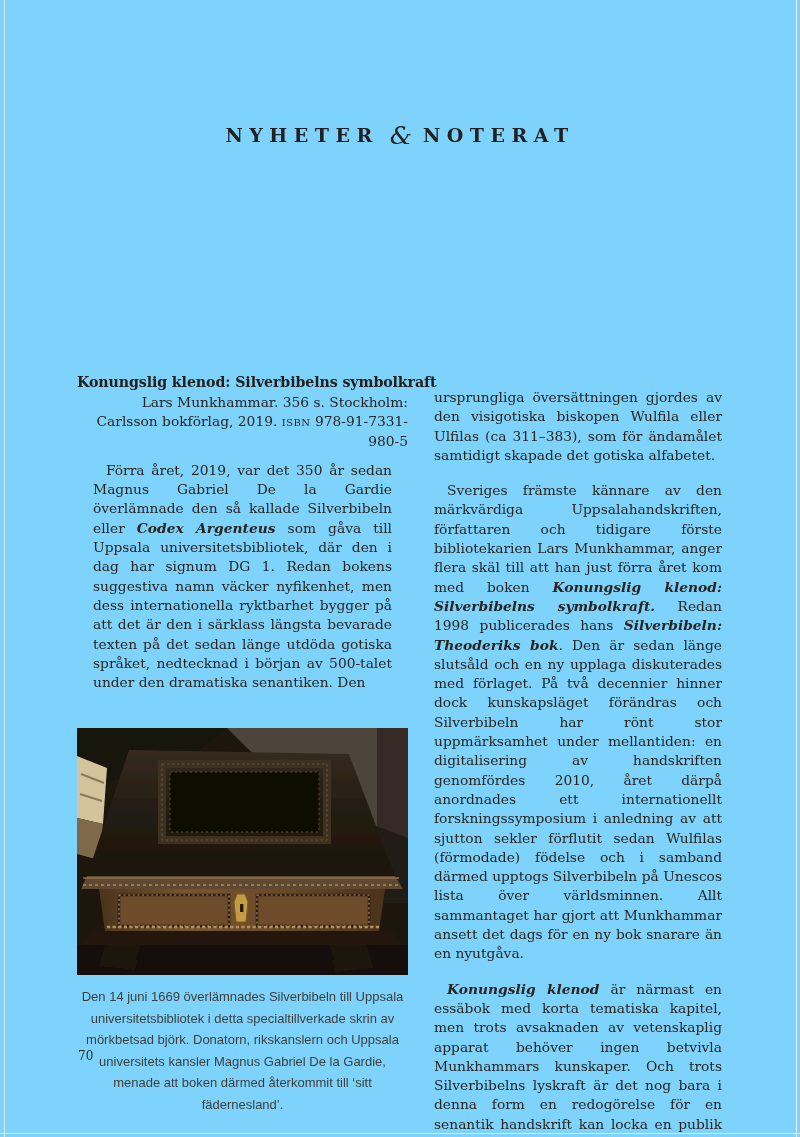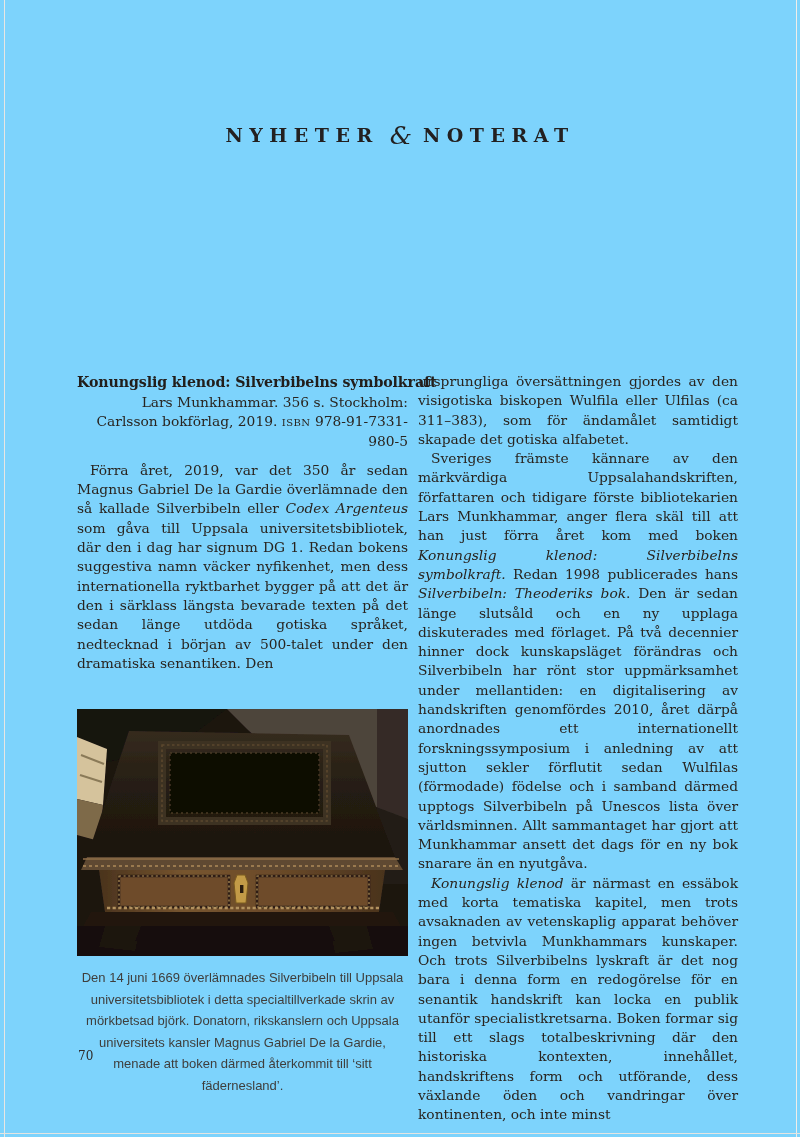--- a/index.html
+++ b/index.html
@@ -36,22 +36,22 @@
   .col-left{width:331px;}
   .col-right{width:330px;}
 
   .review-title{
     font-weight:bold;font-size:14.2px;line-height:20px;
     letter-spacing:-0.1px;white-space:nowrap;margin:0;
     color:#221e1b;text-align:left;
   }
   .bibliography{margin:1px 0 0 0;text-align:right;}
   .sc{font-variant:small-caps;letter-spacing:0.5px;}
-  .it{font-style:italic;}
-  p{margin:0;}
+  .it{font-style:italic;font-weight:bold;}
+  p{margin:16px;}
   .p-first{margin-top:10px;}
   .indent{text-indent:13px;}
 
   figure{margin:36px 0 0 0;padding:0;}
   .photo{display:block;}
   figcaption{
     margin-top:11px;
     font-family:"Liberation Sans","DejaVu Sans",sans-serif;
     font-size:13px;line-height:21.5px;
     color:#3f3e3c;text-align:center;

